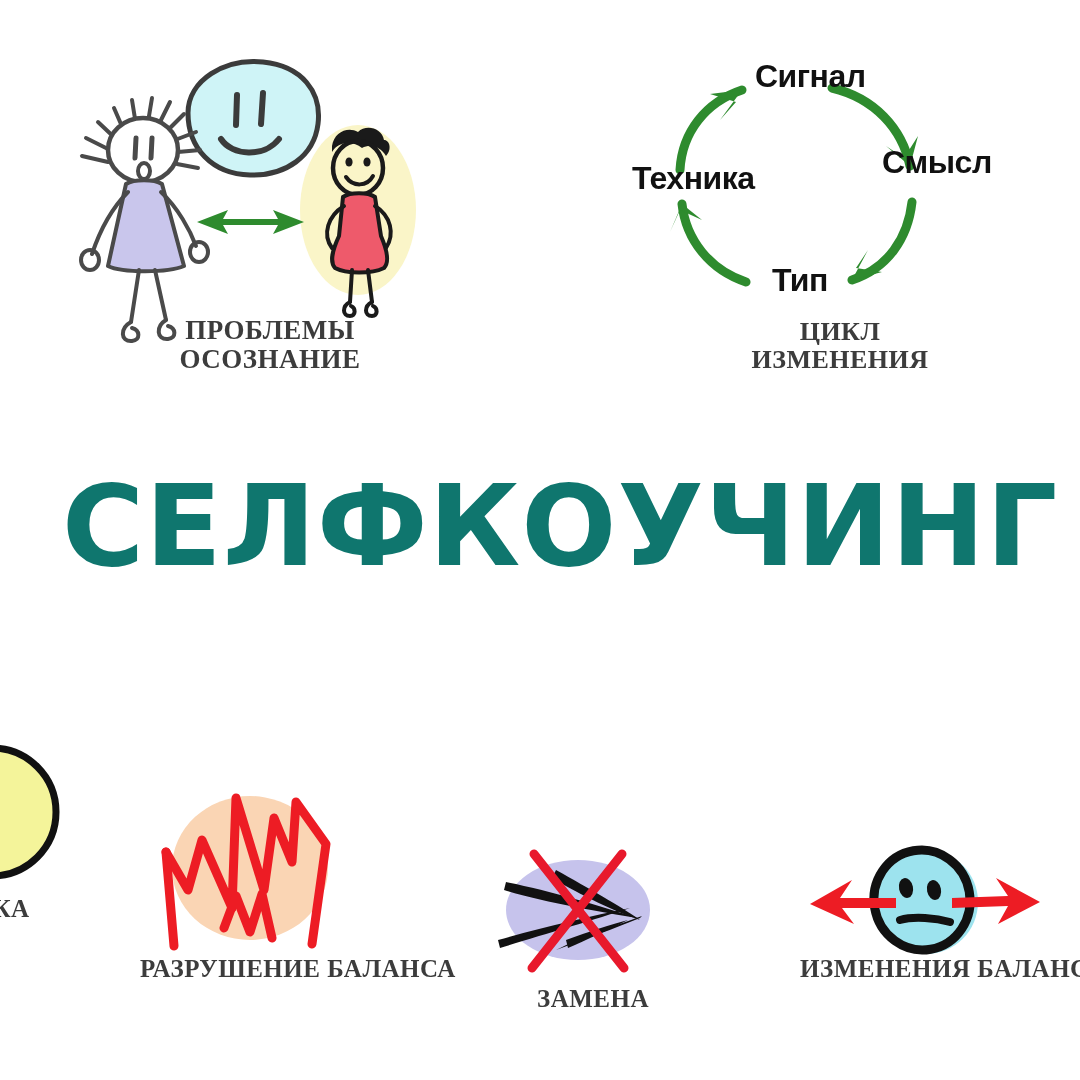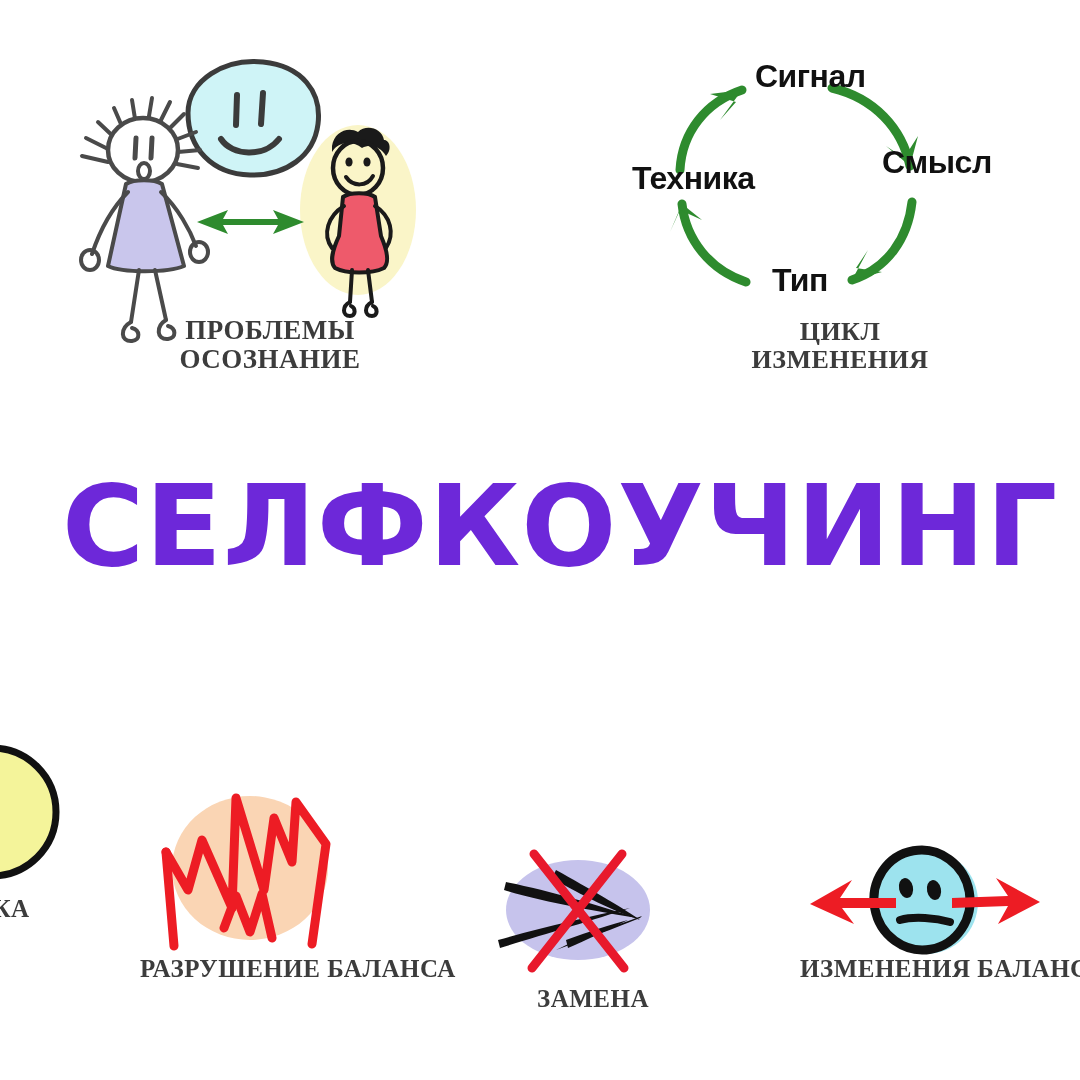--- a/index.html
+++ b/index.html
@@ -75,21 +75,21 @@
   
   #main-title {
     position: absolute;
     left: 62px;
     top: 470px;
     font-family: "DejaVu Sans", sans-serif;
     font-weight: bold;
     font-size: 112px;
     line-height: 1;
     letter-spacing: 1px;
-    color: #6d28d9;
+    color: #0f766e;
     white-space: nowrap;
   }
 
   
   .icon-block { position: absolute; }
   .icon-caption {
     position: absolute;
     text-align: center;
     font-family: "Liberation Serif", "DejaVu Serif", serif;
     font-weight: bold;

